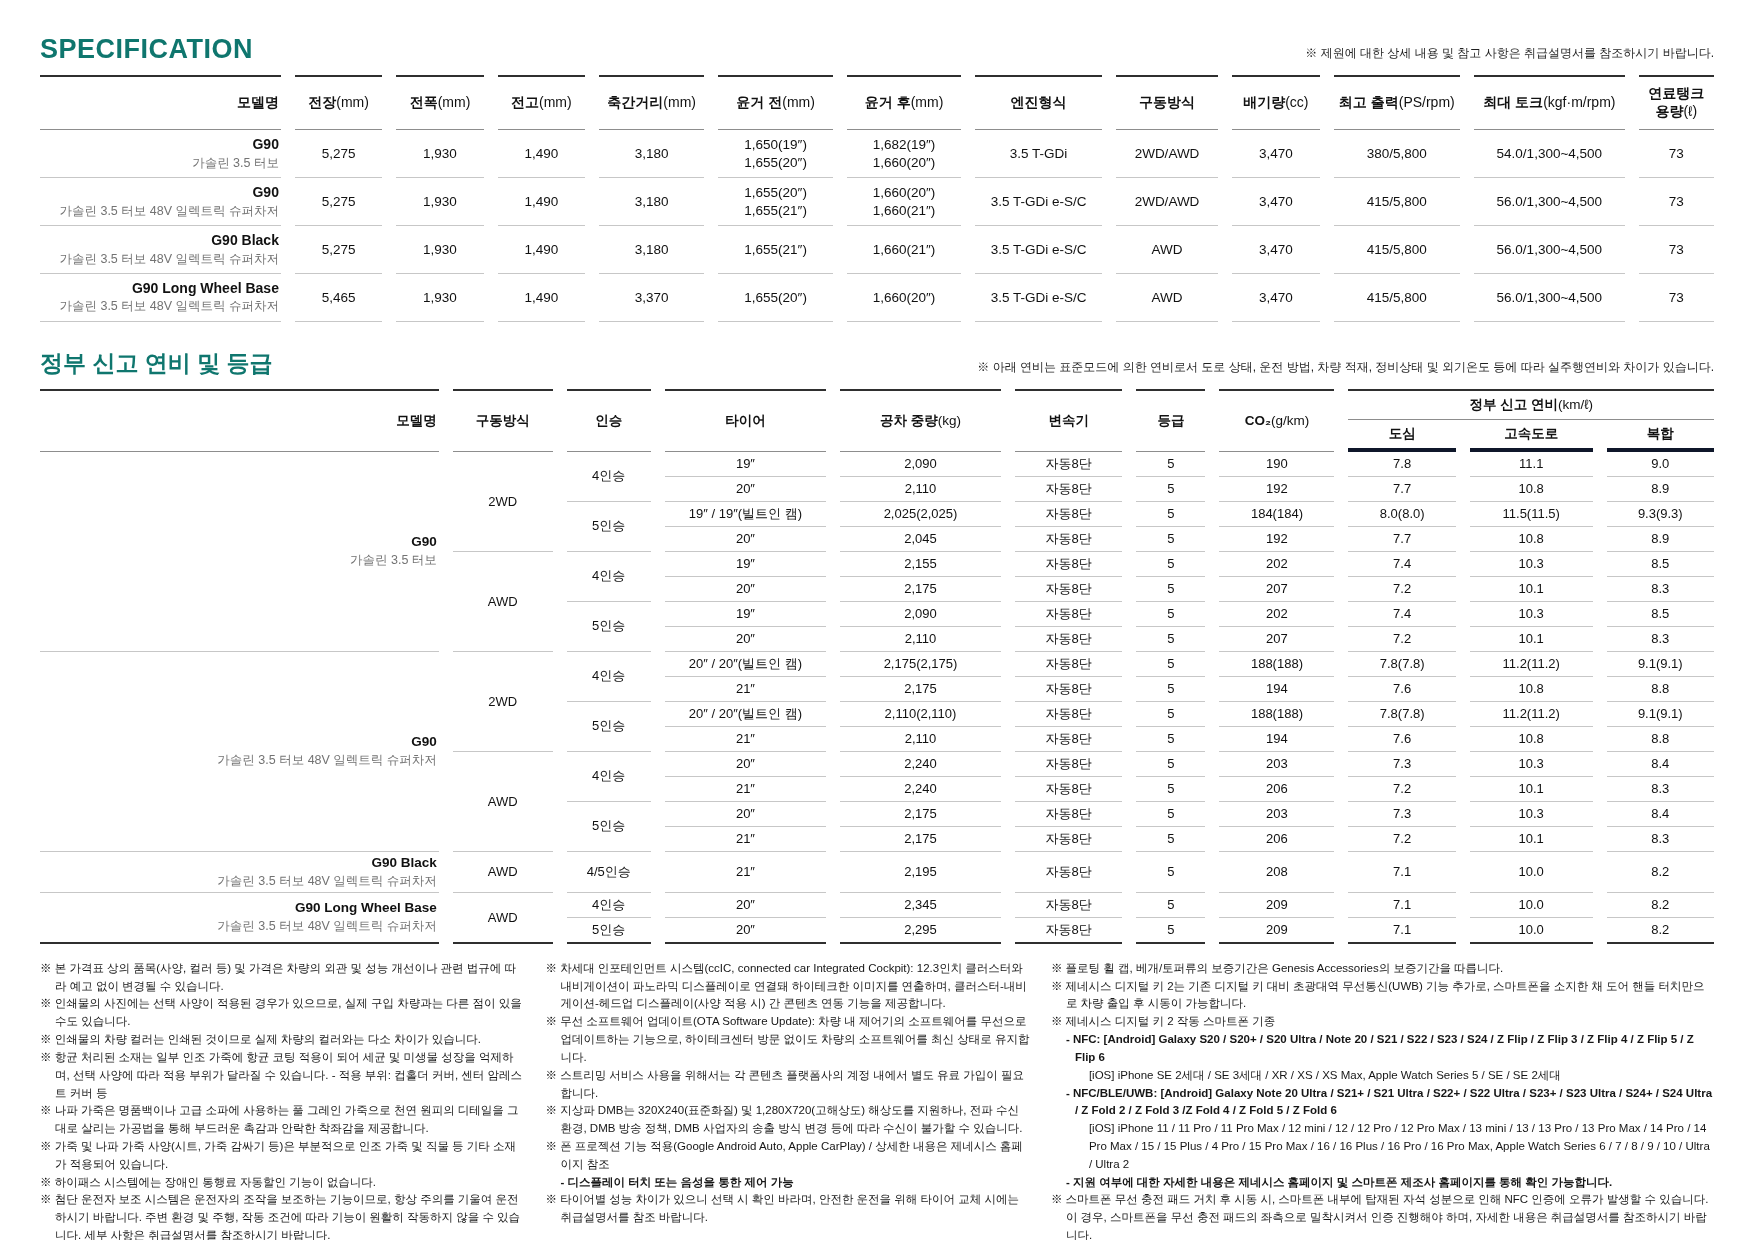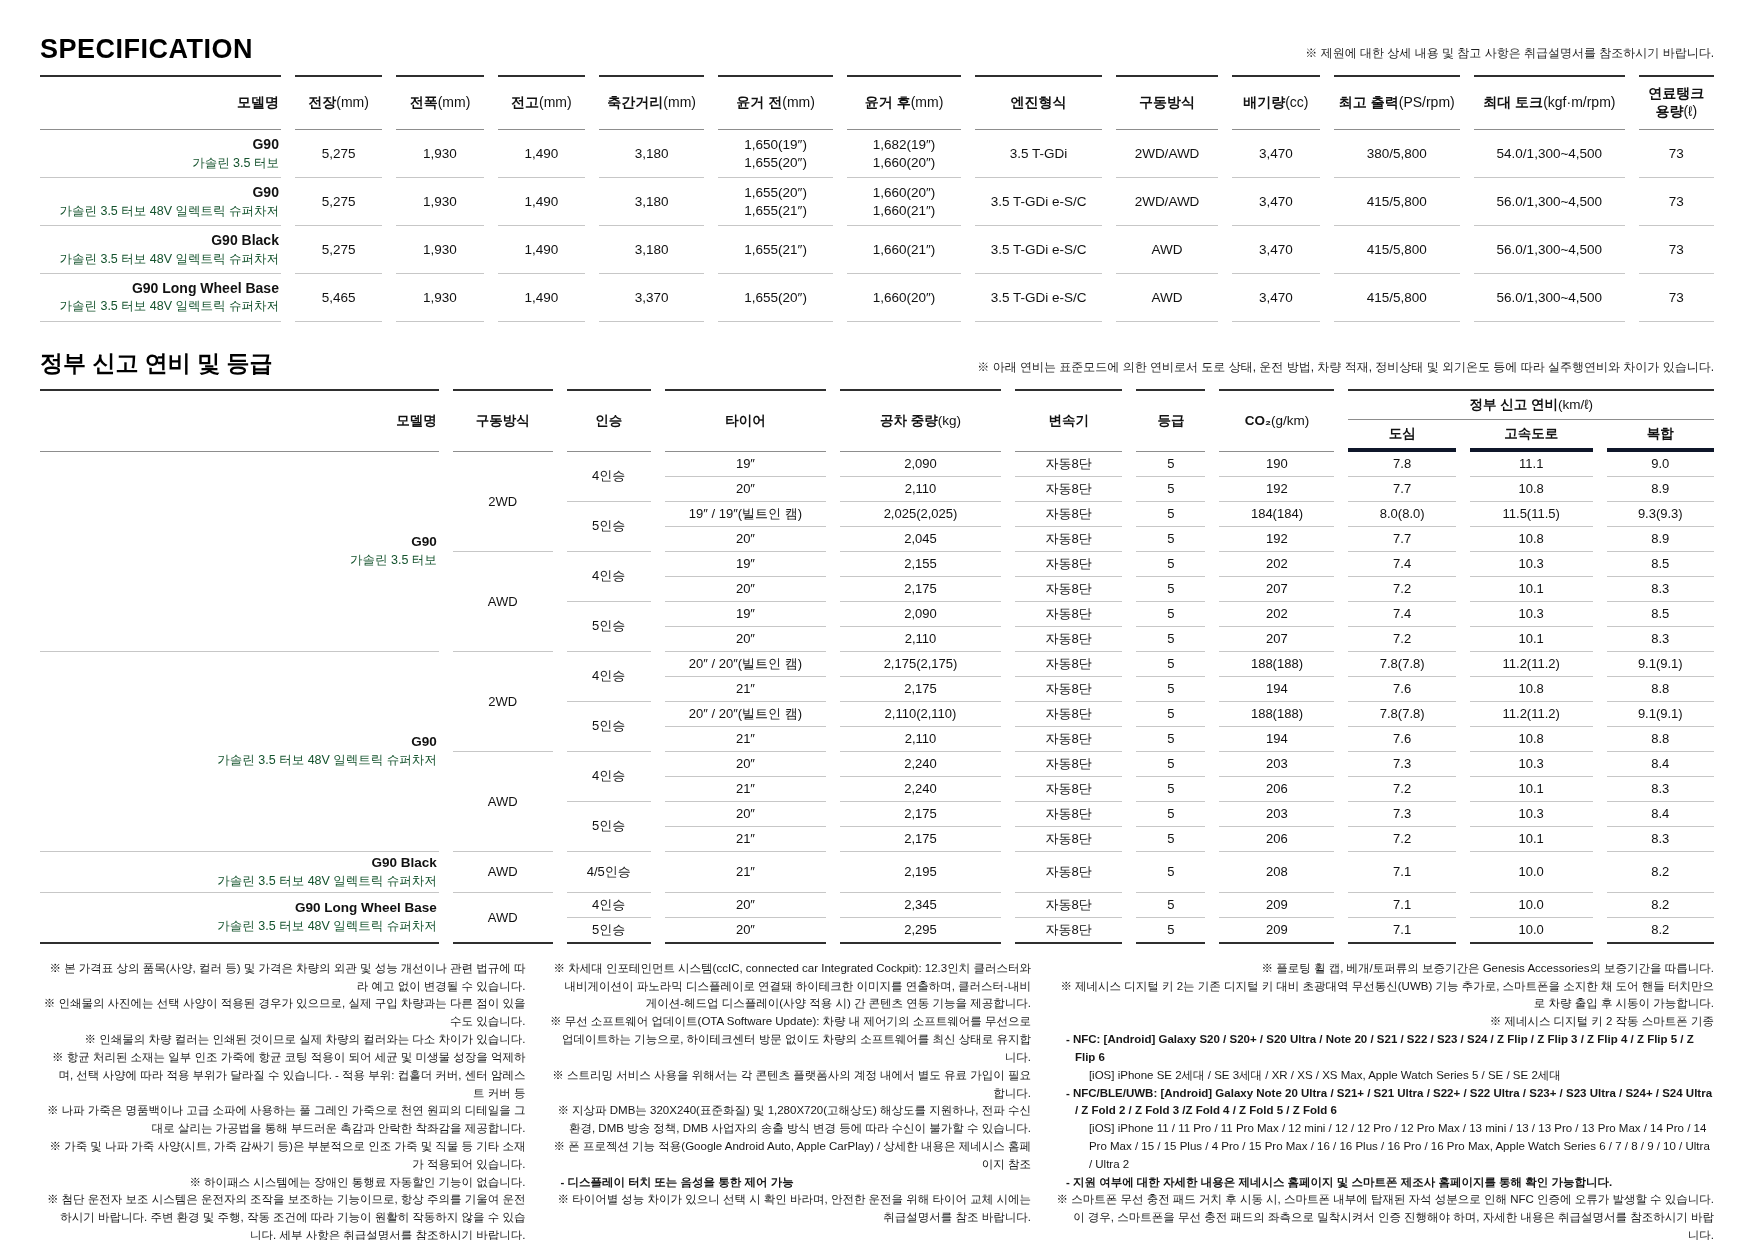--- a/index.html
+++ b/index.html
@@ -4,49 +4,49 @@
 <style>
   * { box-sizing: border-box; }
   html,body { margin:0; padding:0; background:#ffffff; }
   body {
     width:1754px; min-height:1240px;
     padding:34px 40px 24px;
     font-family:"Liberation Sans", sans-serif;
     color:#111;
   }
   .section-head { display:flex; justify-content:space-between; align-items:flex-end; }
-  .page-title { font-size:27px; font-weight:600; letter-spacing:0.5px; color:#000000; }
+  .page-title { font-size:27px; font-weight:600; letter-spacing:0.5px; color:#0f766e; }
   .page-title.kor { font-size:23px; font-weight:700; letter-spacing:0; }
   .side-note { font-size:12px; color:#1f1f1f; padding-bottom:3px; }
 
   .tbl-wrap { margin:10px -14px 0; }
   table { width:100%; border-collapse:separate; border-spacing:14px 0; table-layout:fixed; }
   th, td { text-align:center; vertical-align:middle; }
   thead th { border-top:2px solid #2f2f2f; border-bottom:1px solid #8d8d8d; font-size:14px; padding:8px 2px; }
   .hb { font-weight:700; }
   .hn { font-weight:400; }
   td { border-bottom:1px solid #c7c7c7; font-size:13.5px; }
   th.left, td.model { text-align:right; }
   td.model .m { font-weight:700; font-size:14px; line-height:1.25; }
-  td.model .t { font-size:12.5px; line-height:1.3; margin-top:1px; color:#14532d; }
+  td.model .t { font-size:12.5px; line-height:1.3; margin-top:1px; color:#737373; }
 
   .spec td { padding:6px 2px; }
   .spec .cellline { line-height:1.3; }
 
   .fuel thead th { font-size:13.5px; padding:6px 2px; }
   .fuel th.sub { border-top:none; border-bottom:4px solid #0f172a; padding:5px 2px; }
   .fuel th.grp { padding:5px 2px; }
   .fuel td { font-size:13px; padding:3px 2px; }
   .fuel td.model .m { font-size:13.5px; }
   .fuel td.model .t { font-size:12.5px; }
   .fuel td.end { border-bottom:2px solid #2f2f2f; }
 
   .foot { display:flex; gap:20px; margin-top:16px; font-size:11.5px; line-height:1.55; color:#161616; }
   .fcol1 { width:29%; } .fcol2 { width:29%; } .fcol3 { flex:1; }
-  .n0 { padding-left:15px; text-indent:-15px;text-align:right; }
+  .n0 { padding-left:15px; text-indent:-15px; }
   .n1 { margin-left:15px; padding-left:9px; text-indent:-9px;font-weight:bold; }
   .n2 { margin-left:38px; }
 </style>
 </head>
 <body>
 
 <div class="section-head">
   <div class="page-title">SPECIFICATION</div>
   <div class="side-note">※ 제원에 대한 상세 내용 및 참고 사항은 취급설명서를 참조하시기 바랍니다.</div>
 </div>

